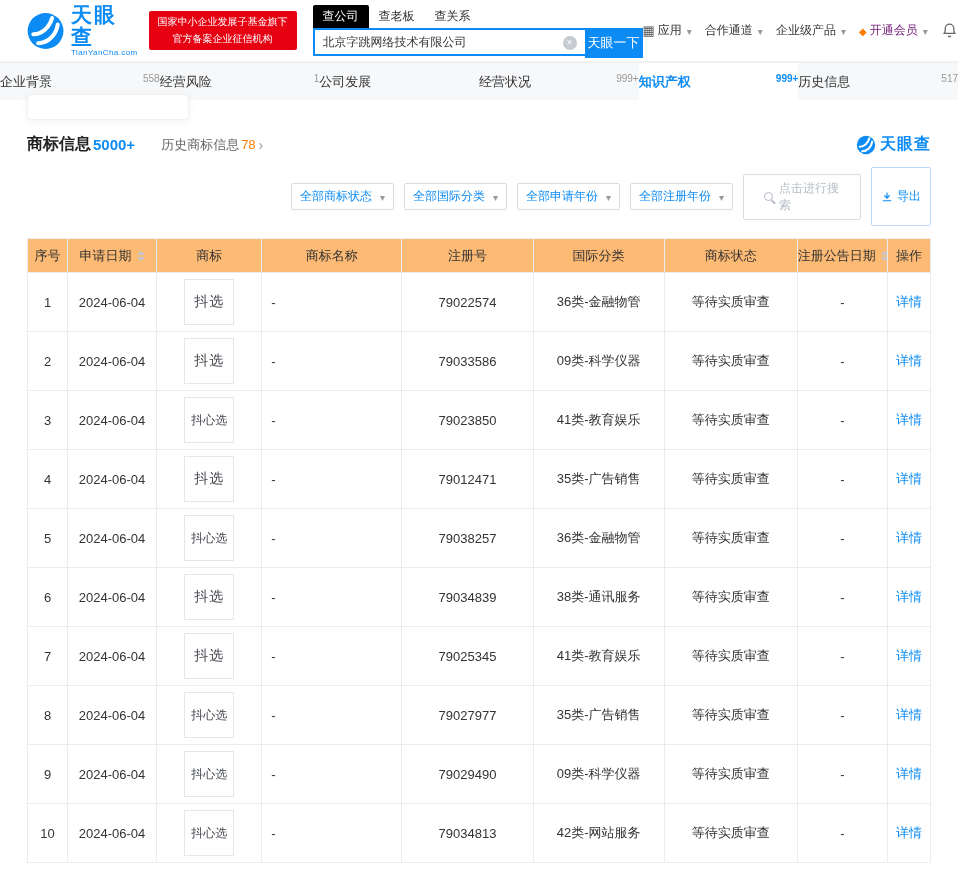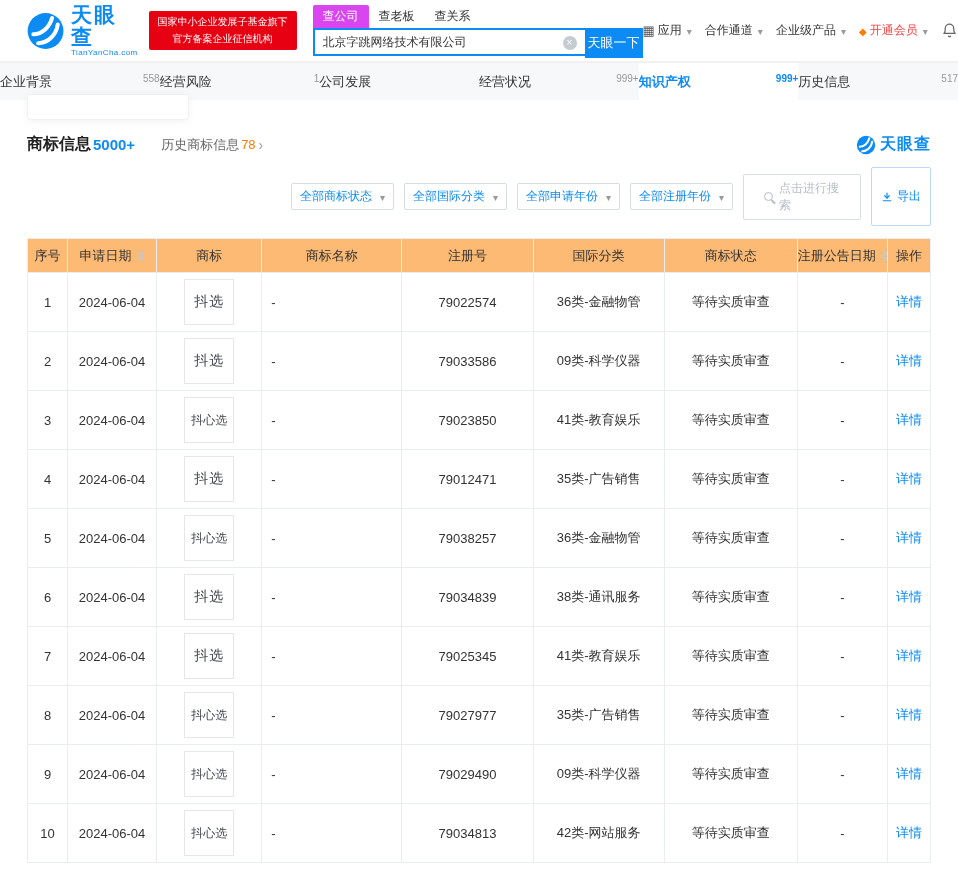--- a/index.html
+++ b/index.html
@@ -11,36 +11,36 @@
     border-bottom:1px solid #f2f2f2;background:#fff}
   .logo{display:flex;align-items:center;gap:6px;cursor:pointer}
   .logo-icon{width:40px;height:40px;display:block}
   .brand{font-size:21px;font-weight:bold;color:#0c8bf5;letter-spacing:2px;line-height:1.05}
   .domain{font-size:8px;color:#0c8bf5;letter-spacing:.4px}
   .gov-badge{margin-left:10px;background:#e60012;color:#fff;font-size:10px;line-height:1.65;
     padding:3px 9px;text-align:center;border-radius:2px;white-space:nowrap}
   .search-area{margin-left:16px;display:flex;flex-direction:column;margin-top:2px}
   .search-tabs{display:flex;align-items:flex-end}
   .s-tab{font-size:12px;color:#333;padding:3px 10px;cursor:pointer}
-  .s-tab.active{background:#d946ef;color:#fff;border-radius:2px 2px 0 0}
+  .s-tab.active{background:#000000;color:#fff;border-radius:2px 2px 0 0}
   .search-row{display:flex}
   .input-wrap{position:relative}
   .search-input{width:272px;height:28px;border:2px solid #0c8bf5;border-right:none;
     padding:0 28px 0 8px;font-size:12px;color:#333;outline:none;display:block;
     font-family:"Liberation Sans","DejaVu Sans",sans-serif}
   .clear{position:absolute;right:8px;top:50%;transform:translateY(-50%);width:14px;height:14px;
     border-radius:50%;background:#c6cad1;color:#fff;font-size:10px;line-height:14px;
     text-align:center;cursor:pointer}
   .clear::after{content:"×"}
   .search-btn{width:58px;height:30px;background:#0c8bf5;color:#fff;border:none;font-size:13px;
     cursor:pointer;font-family:inherit}
   .top-nav{margin-left:auto;display:flex;align-items:center;gap:13px;font-size:12px;
     color:#333;white-space:nowrap}
   .nav-item{display:flex;align-items:center;gap:3px;cursor:pointer}
-  .nav-item.accent{color:#ef4444}
+  .nav-item.accent{color:#701a75}
   .caret::after{content:"▾";font-size:10px;color:#999;margin-left:2px}
   .ico-grid::before{content:"▦";font-size:13px;color:#555}
   .ico-vip::before{content:"◆";font-size:10px;color:#ff7d00}
   .ico-bell{display:flex;align-items:center}
 
   
   .company-tabs{display:flex;height:38px;background:#f7f8fa;border-top:1px solid #f0f0f0}
   .tab{flex:1;display:flex;align-items:center;justify-content:space-between;gap:13px;font-size:13px;
     color:#333;cursor:pointer}
   .tab-count{font-size:10px;color:#999;transform:translateY(-3px)}

